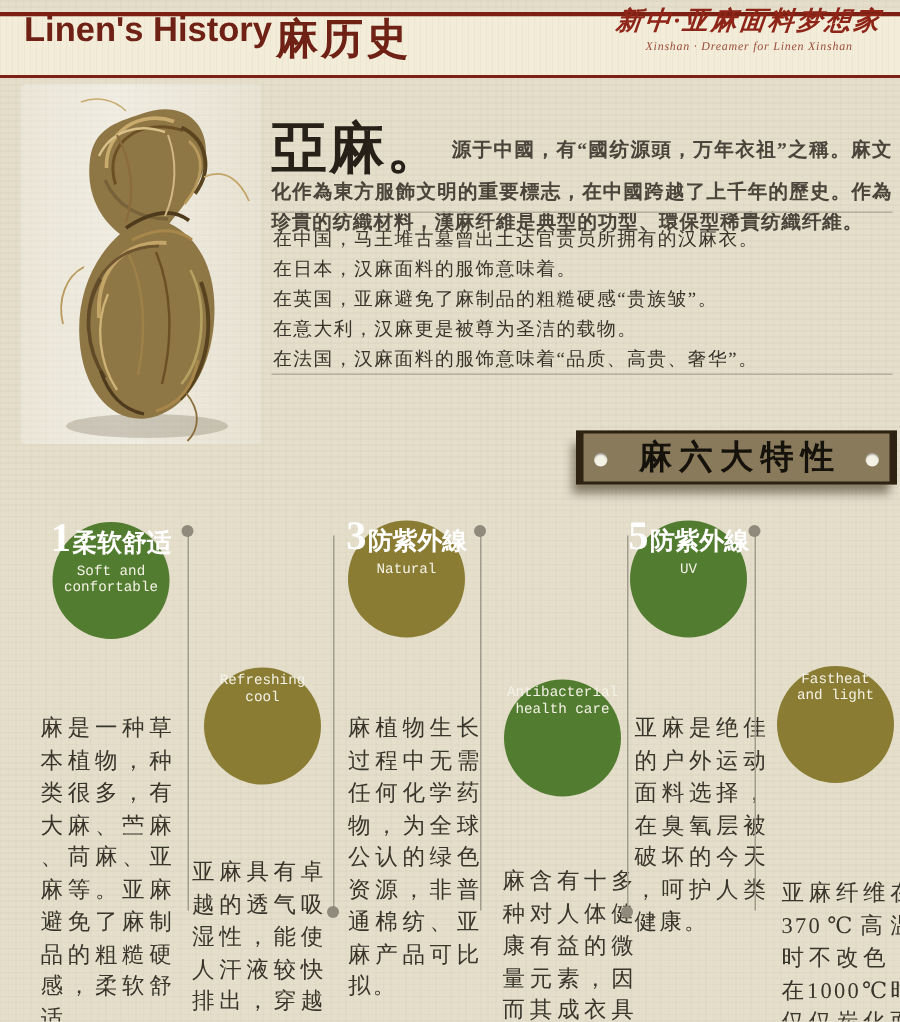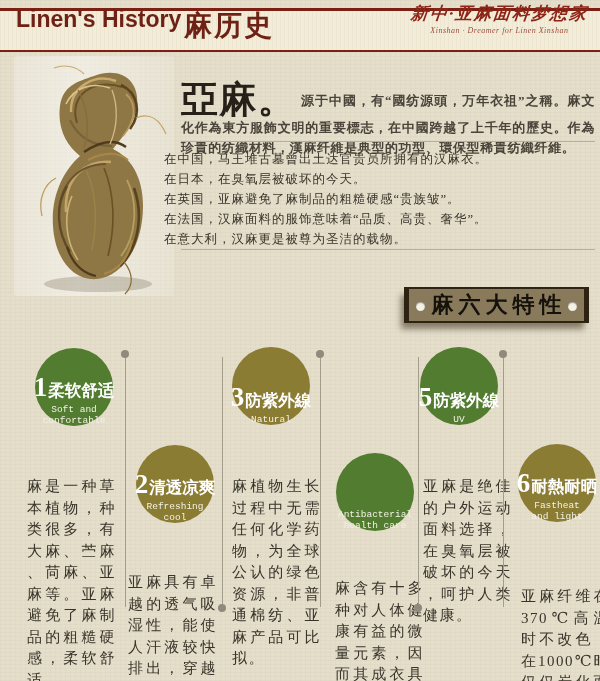--- a/index.html
+++ b/index.html
@@ -62,46 +62,46 @@
     display:inline; font-size:13px; font-weight:bold; color:#4a443a;
     line-height:20px; letter-spacing:.6px; text-align:justify;
   }
   .intro p { text-align:justify; }
 
   .hr { position:absolute; left:181px; right:5px; height:1px; background:#b7af9d; }
   .hr1 { top:141px; }
   .hr2 { top:249px; }
 
   
-  .facts { position:absolute; left:164px; top:149px; width:410px; }
+  .facts { position:absolute; left:182px; top:149px; width:410px; }
   .fact { font-size:12.5px; color:#39332a; line-height:20px; letter-spacing:1px; }
 
   
   .banner {
-    position:absolute; left:404px; top:287px; width:185px; height:36px;
+    position:absolute; left:384px; top:287px; width:214px; height:36px;
     background:var(--plaque);
     border:2px solid #2e2213; border-left-width:5px; border-right-width:5px;
     box-shadow:-4px 7px 6px -1px rgba(58,46,26,.55);
     display:flex; align-items:center; justify-content:center;
   }
   .banner-label {
     font-size:22px; font-weight:bold; color:#15110b; letter-spacing:5px;
     text-indent:5px; white-space:nowrap;
   }
   .banner .dot {
     position:absolute; top:13px; width:9px; height:9px; border-radius:50%;
     background:#f4f1e5; box-shadow:inset 0 1px 1px rgba(0,0,0,.35);
   }
   .banner .dot.l { left:7px; }
   .banner .dot.r { right:7px; }
 
   
   .circle {
     position:absolute; width:78px; height:78px; border-radius:50%;
-    display:flex; flex-direction:column; align-items:center; justify-content:flex-end;
+    display:flex; flex-direction:column; align-items:center; justify-content:flex-start;
     text-align:center; color:#fff;
   }
   .circle[data-tone="green"] { background:var(--green); }
   .circle[data-tone="olive"] { background:var(--olive); }
   .circle .t { font-weight:bold; font-size:16.5px; white-space:nowrap; letter-spacing:0; line-height:20px; }
   .circle .t .num { font-size:27px; margin-right:1px; }
   .circle .en {
     font-family:"Liberation Mono","DejaVu Sans Mono",monospace;
     font-size:9.5px; line-height:11px; color:#f4f2e6; margin-top:3px;
     white-space:pre-line;
@@ -178,58 +178,56 @@
 <div class="intro">
   <p>
     <span class="intro-heading">亞麻。</span><span class="intro-body">源于中國，有“國纺源頭，万年衣祖”之稱。麻文化作為東方服飾文明的重要標志，在中國跨越了上千年的歷史。作為珍貴的纺織材料，漢麻纤維是典型的功型、環保型稀貴纺織纤維。</span>
   </p>
 </div>
 
 <div class="hr hr1"></div>
 
 <div class="facts">
   <div class="fact">在中国，马王堆古墓曾出土达官贵员所拥有的汉麻衣。</div>
-  <div class="fact">在日本，在臭氧层被破坏的今天。</div>
+  <div class="fact">在日本，汉麻面料的服饰意味着。</div>
   <div class="fact">在英国，亚麻避免了麻制品的粗糙硬感“贵族皱”。</div>
+  <div class="fact">在意大利，汉麻更是被尊为圣洁的载物。</div>
   <div class="fact">在法国，汉麻面料的服饰意味着“品质、高贵、奢华”。</div>
-  <div class="fact">在意大利，汉麻更是被尊为圣洁的载物。</div>
 </div>
 
 <div class="hr hr2"></div>
 
 <div class="banner">
   <span class="dot l"></span>
   <span class="banner-label">麻六大特性</span>
   <span class="dot r"></span>
 </div>
 
 <div class="circle c1" data-tone="green">
   <div class="t"><span class="num">1</span><span>柔软舒适</span></div>
   <div class="en">Soft and
 confortable</div>
 </div>
 <div class="circle c2" data-tone="olive">
-  <div class="t"><span class="num">2</span><span>清透凉爽</span></div>
   <div class="en">Refreshing
 cool</div>
 </div>
 <div class="circle c3" data-tone="olive">
   <div class="t"><span class="num">3</span><span>防紫外線</span></div>
   <div class="en">Natural</div>
 </div>
 <div class="circle c4" data-tone="green">
   <div class="en">Antibacterial
 health care</div>
 </div>
 <div class="circle c5" data-tone="green">
   <div class="t"><span class="num">5</span><span>防紫外線</span></div>
   <div class="en">UV</div>
 </div>
 <div class="circle c6" data-tone="olive">
-  <div class="t"><span class="num">6</span><span>耐熱耐晒</span></div>
   <div class="en">Fastheat
 and light</div>
 </div>
 
 <div class="desc d1">麻是一种草本植物，种类很多，有大麻、苎麻、苘麻、亚麻等。亚麻避免了麻制品的粗糙硬感，柔软舒适。</div>
 <div class="desc d2">亚麻具有卓越的透气吸湿性，能使人汗液较快排出，穿越、着舒适凉爽，排湿性是纯棉的三倍。</div>
 <div class="desc d3">麻植物生长过程中无需任何化学药物，为全球公认的绿色资源，非普通棉纺、亚麻产品可比拟。</div>
 <div class="desc d4">麻含有十多种对人体健康有益的微量元素，因而其成衣具备天然抗菌、绿色保健、吸臭排污的功效。</div>
 <div class="desc d5">亚麻是绝佳的户外运动面料选择，在臭氧层被破坏的今天，呵护人类健康。</div>
 <div class="desc d6">亚麻纤维在370℃高温时不改色，在1000℃时仅仅炭化而不燃烧。具有极佳的耐热耐晒性能。</div>

